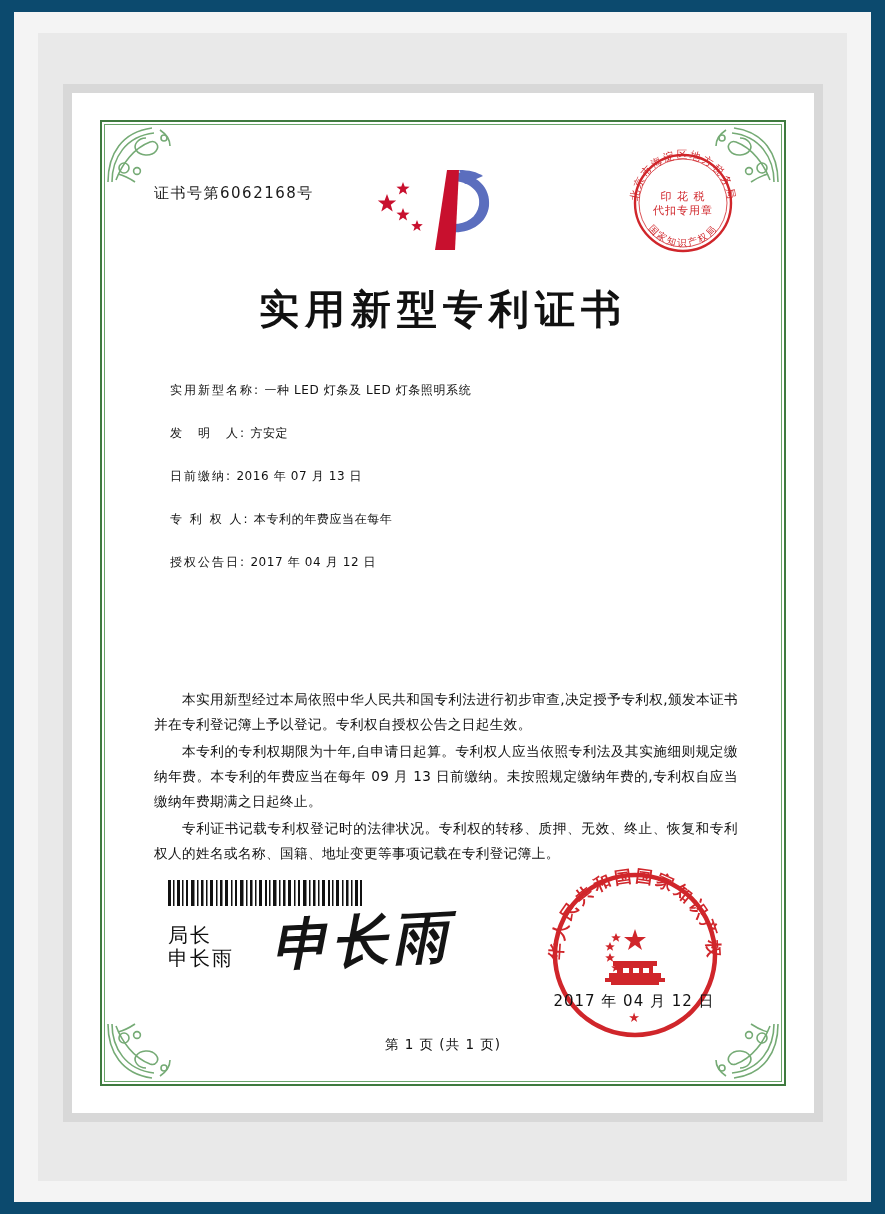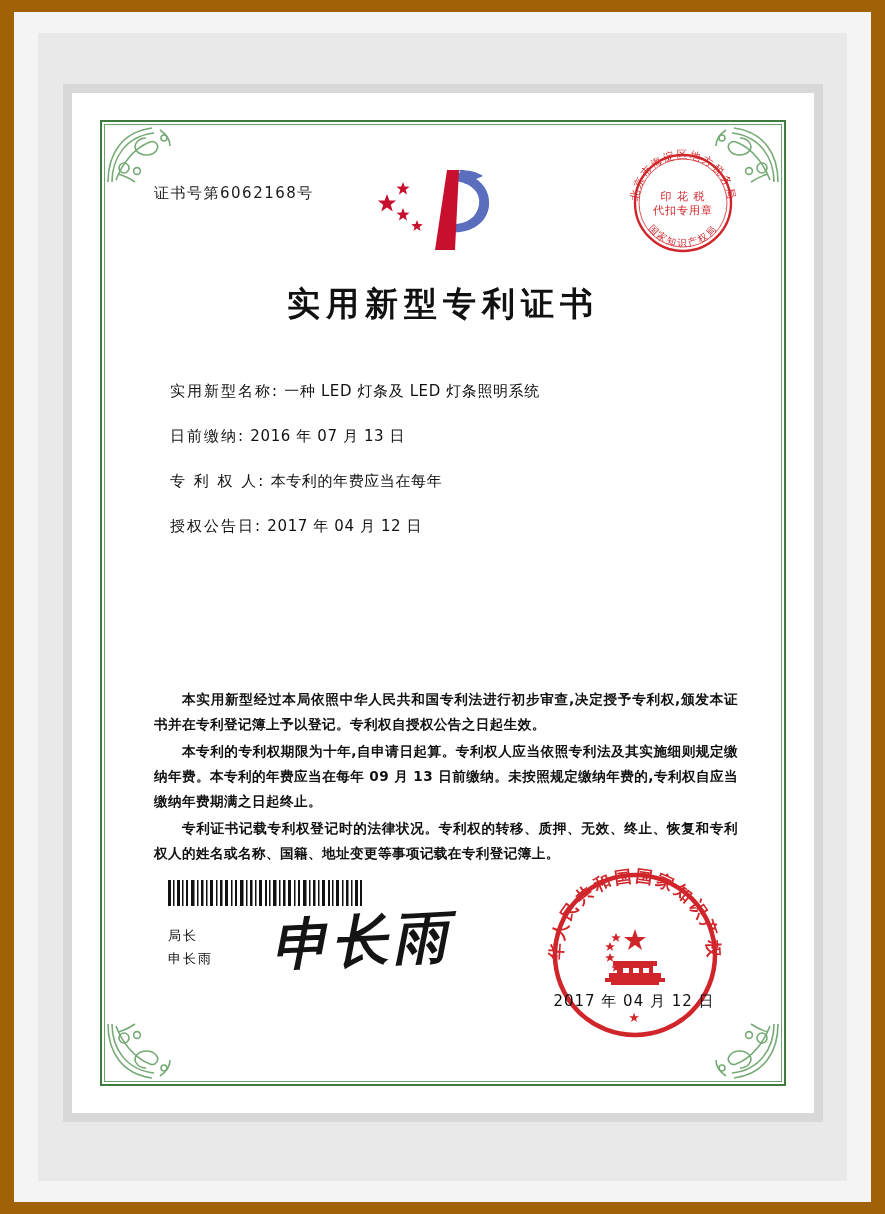--- a/index.html
+++ b/index.html
@@ -12,21 +12,21 @@
     height: 1214px;
     font-family: "Liberation Serif", serif;
     overflow: hidden;
   }
 
   
   .scan-page {
     position: relative;
     width: 885px;
     height: 1214px;
-    background: #a16207;
+    background: #0c4a6e;
   }
   .scan-frame-1 {
     position: absolute;
     left: 14px; top: 12px;
     width: 857px; height: 1190px;
     background: #f4f4f4;
   }
   .scan-frame-2 {
     position: absolute;
     left: 38px; top: 33px;
@@ -108,36 +108,36 @@
     height: 122px;
   }
   .stamp-top svg { width: 100%; height: 100%; display: block; }
 
   
   .cert-title {
     position: absolute;
     left: 0; right: 0;
     top: 170px;
     text-align: center;
-    font-size: 33px;
+    font-size: 40px;
     letter-spacing: 6px;
     font-weight: bold;
     color: #111;
     font-family: "DejaVu Sans", sans-serif;
   }
 
   
   .fields {
     position: absolute;
     left: 78px;
     right: 60px;
     top: 270px;
   }
   .field-row {
-    font-size: 15px;
+    font-size: 12px;
     color: #111;
     margin-bottom: 26px;
     letter-spacing: .5px;
     font-family: "DejaVu Sans", sans-serif;
     white-space: nowrap;
   }
   .field-label { letter-spacing: 2px; }
   .field-value { letter-spacing: .6px; }
 
   
@@ -149,39 +149,38 @@
     font-size: 13.6px;
     line-height: 25px;
     color: #111;
     letter-spacing: .4px;
     font-family: "DejaVu Sans", sans-serif;
     text-align: justify;
   }
   .paragraphs p {
     margin: 0 4px 2px 0;
     text-indent: 28px;
-    font-weight: bold;
   }
 
   
   .barcode {
     position: absolute;
     left: 76px;
     top: 768px;
     width: 196px;
     height: 26px;
   }
   .barcode svg { width: 100%; height: 100%; display: block; }
 
   
   .sig-block {
     position: absolute;
     left: 76px;
     top: 812px;
-    font-size: 13px;
+    font-size: 20px;
     line-height: 23px;
     letter-spacing: 2px;
     color: #111;
     font-family: "DejaVu Sans", sans-serif;
   }
   .handwriting {
     position: absolute;
     left: 180px;
     top: 792px;
     font-size: 56px;
@@ -334,20 +333,24 @@
         <text x="61" y="72" font-size="11" fill="#d0262b" text-anchor="middle" font-family="DejaVu Sans, sans-serif" letter-spacing="1">代扣专用章</text>
       </svg>
     </div>
 
     <div class="cert-title">实用新型专利证书</div>
 
     <div class="fields">
       <div class="field-row">
         <span class="field-label">实用新型名称:</span>
         <span class="field-value">一种 LED 灯条及 LED 灯条照明系统</span>
+      </div>
+      <div class="field-row">
+        <span class="field-label">发　明　人:</span>
+        <span class="field-value">方安定</span>
       </div>
       <div class="field-row">
         <span class="field-label">日前缴纳:</span>
         <span class="field-value">2016 年 07 月 13 日</span>
       </div>
       <div class="field-row">
         <span class="field-label">专 利 权 人:</span>
         <span class="field-value">本专利的年费应当在每年</span>
       </div>
       <div class="field-row">
@@ -446,15 +449,16 @@
             <rect x="-24" y="19" width="48" height="3"></rect>
           </g>
         </g>
         <text font-size="13" fill="#d0262b" font-family="DejaVu Sans, sans-serif" letter-spacing="2">
           <textPath href="#sealArcBottom" startOffset="50%" text-anchor="middle">★</textPath>
         </text>
       </svg>
     </div>
     <div class="seal-date">2017 年 04 月 12 日</div>
 
+    <div class="page-footer">第 1 页 (共 1 页)</div>
 
   </div>
 </div>
 
 </body></html>

